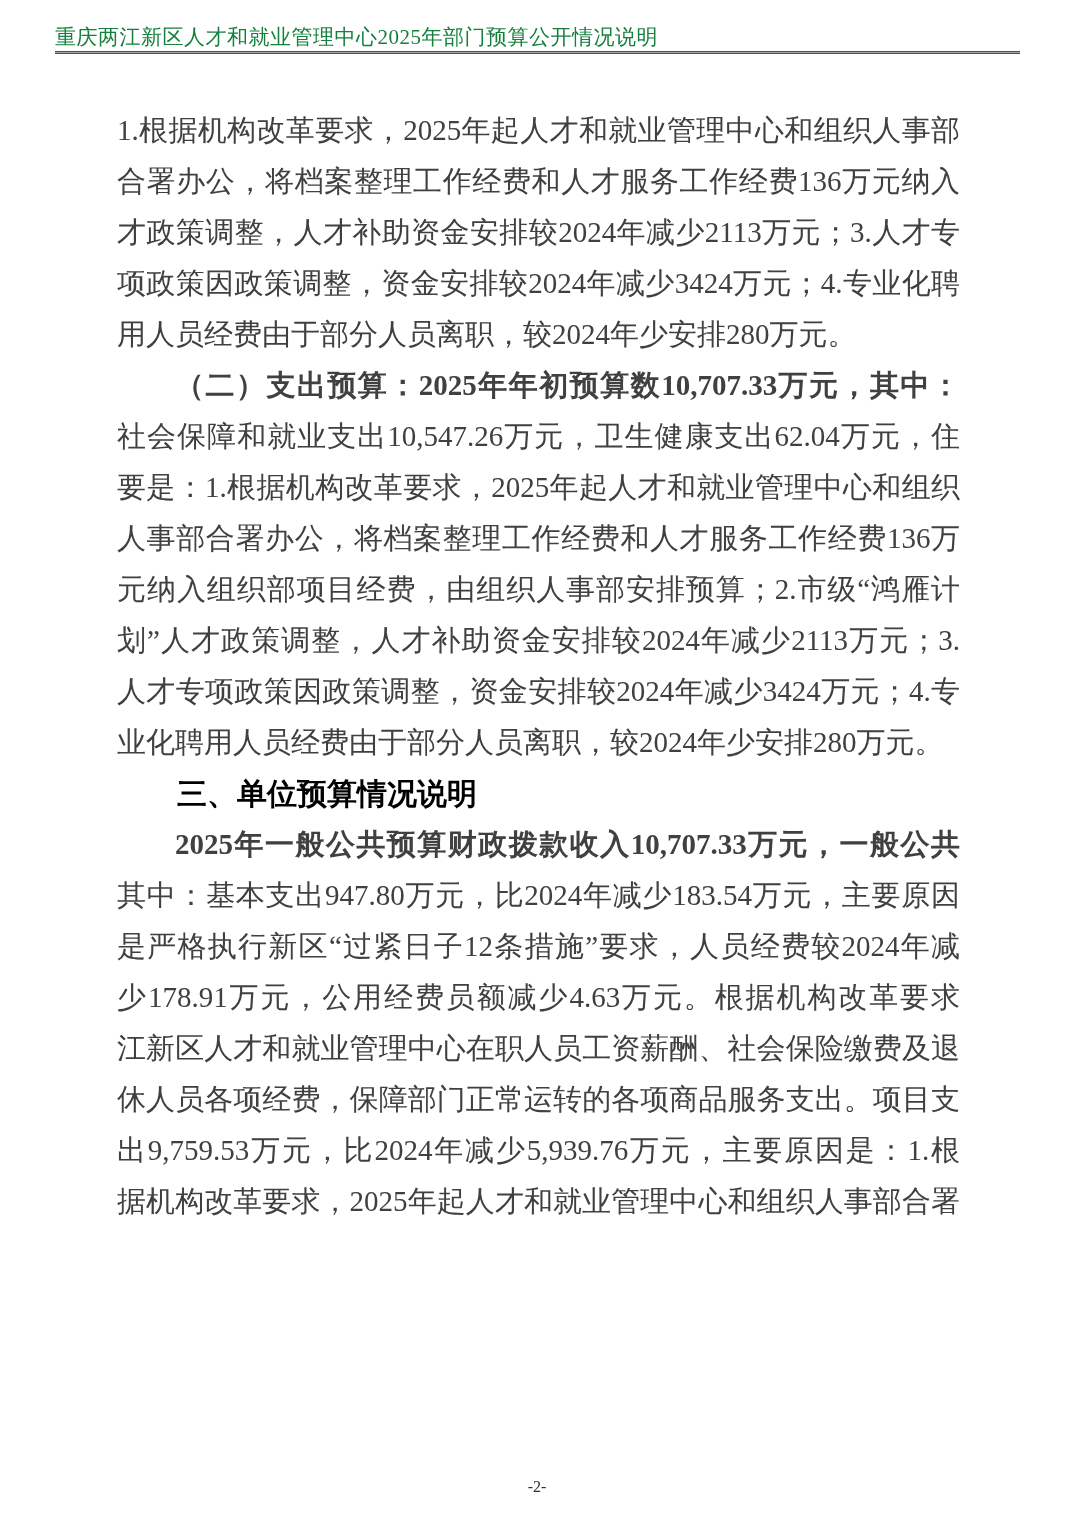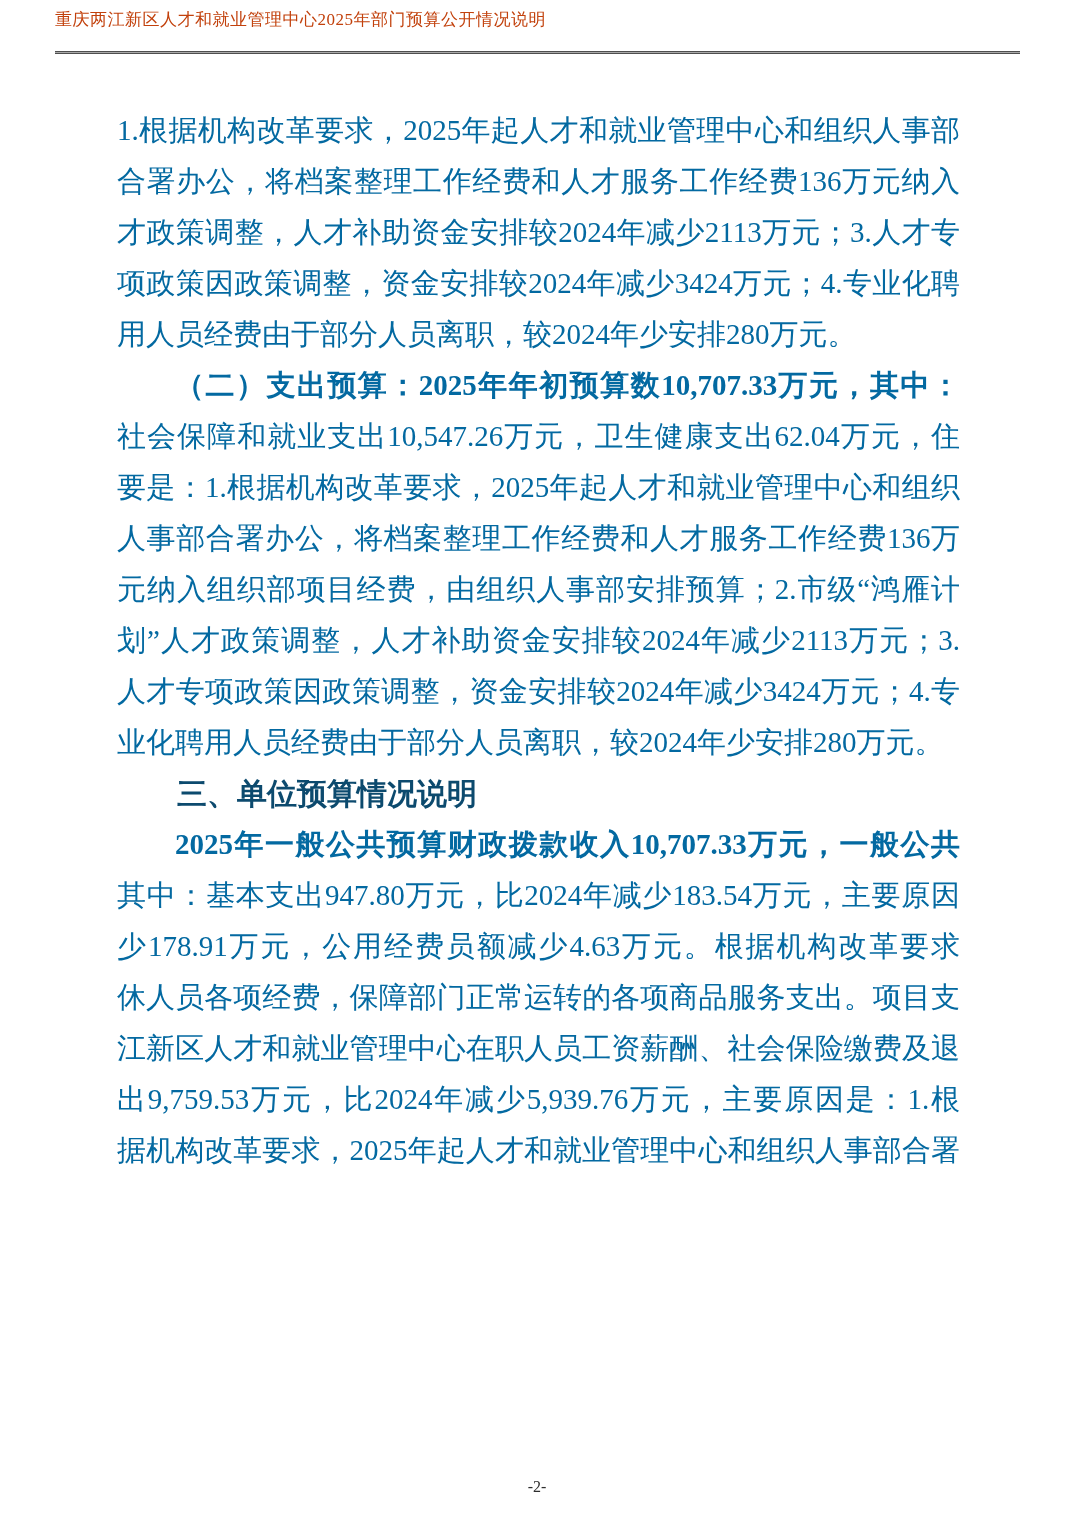--- a/index.html
+++ b/index.html
@@ -10,25 +10,25 @@
     color: #1f1f1f;
     overflow: hidden;
   }
   .page {
     position: relative;
     width: 1074px; height: 1520px;
     background: #ffffff;
   }
   .doc-header {
     position: absolute;
-    left: 55px; top: 10px;
+    left: 55px; top: 27px;
     width: 965px;
-    font-size: 17px;
+    font-size: 21px;
     line-height: 20px;
-    color: #c2410c;
+    color: #15803d;
     letter-spacing: 0.5px;
     white-space: nowrap;
   }
   .header-rule {
     position: absolute;
     left: 55px; top: 51px;
     width: 965px;
     height: 1px;
     border-top: 1px solid #4f4f4f;
     border-bottom: 1px solid #4f4f4f;
@@ -37,39 +37,39 @@
   .content {
     position: absolute;
     left: 117px; top: 105px;
     width: 843px;
   }
   .t-line {
     display: block;
     height: 51px;
     line-height: 51px;
     font-size: 29px;
-    color: #0369a1;
+    color: #404040;
     text-align: justify;
     text-align-last: justify;
     white-space: normal;
     overflow: hidden;
   }
   .t-line.nj {
     text-align: right;
     text-align-last: left;
   }
   .t-line.ind {
     text-indent: 2em;
     font-weight: bold;
   }
   .t-line.head {
     font-family: "Liberation Sans", sans-serif;
     font-weight: 700;
     font-size: 30px;
-    color: #0c4a6e;
+    color: #000000;
     text-align: left;
     text-align-last: left;
   }
   .doc-footer {
     position: absolute;
     left: 0; top: 1478px;
     width: 1074px;
     text-align: center;
     font-size: 16px;
     color: #2e2e2e;
@@ -93,22 +93,23 @@
     <div class="t-line">社会保障和就业支出10,547.26万元，卫生健康支出62.04万元，住</div>
     <div class="t-line">要是：1.根据机构改革要求，2025年起人才和就业管理中心和组织</div>
     <div class="t-line">人事部合署办公，将档案整理工作经费和人才服务工作经费136万</div>
     <div class="t-line">元纳入组织部项目经费，由组织人事部安排预算；2.市级“鸿雁计</div>
     <div class="t-line">划”人才政策调整，人才补助资金安排较2024年减少2113万元；3.</div>
     <div class="t-line">人才专项政策因政策调整，资金安排较2024年减少3424万元；4.专</div>
     <div class="t-line nj">业化聘用人员经费由于部分人员离职，较2024年少安排280万元。</div>
     <div class="t-line head ind">三、单位预算情况说明</div>
     <div class="t-line ind">2025年一般公共预算财政拨款收入10,707.33万元，一般公共</div>
     <div class="t-line">其中：基本支出947.80万元，比2024年减少183.54万元，主要原因</div>
+    <div class="t-line">是严格执行新区“过紧日子12条措施”要求，人员经费较2024年减</div>
     <div class="t-line">少178.91万元，公用经费员额减少4.63万元。根据机构改革要求</div>
+    <div class="t-line">江新区人才和就业管理中心在职人员工资薪酬、社会保险缴费及退</div>
     <div class="t-line">休人员各项经费，保障部门正常运转的各项商品服务支出。项目支</div>
-    <div class="t-line">江新区人才和就业管理中心在职人员工资薪酬、社会保险缴费及退</div>
     <div class="t-line">出9,759.53万元，比2024年减少5,939.76万元，主要原因是：1.根</div>
     <div class="t-line">据机构改革要求，2025年起人才和就业管理中心和组织人事部合署</div>
   </div>
 
   <div class="doc-footer">-2-</div>
 
 </div>
 
 </body></html>

